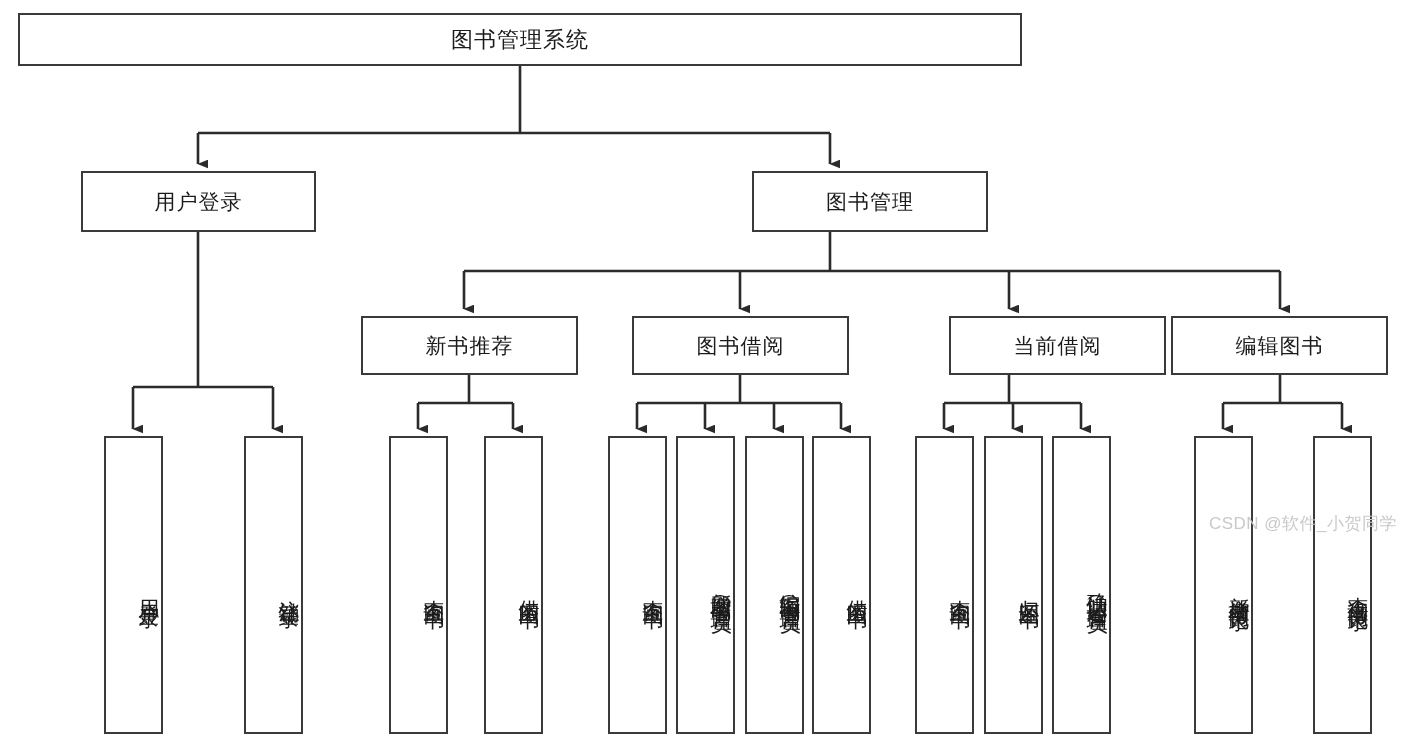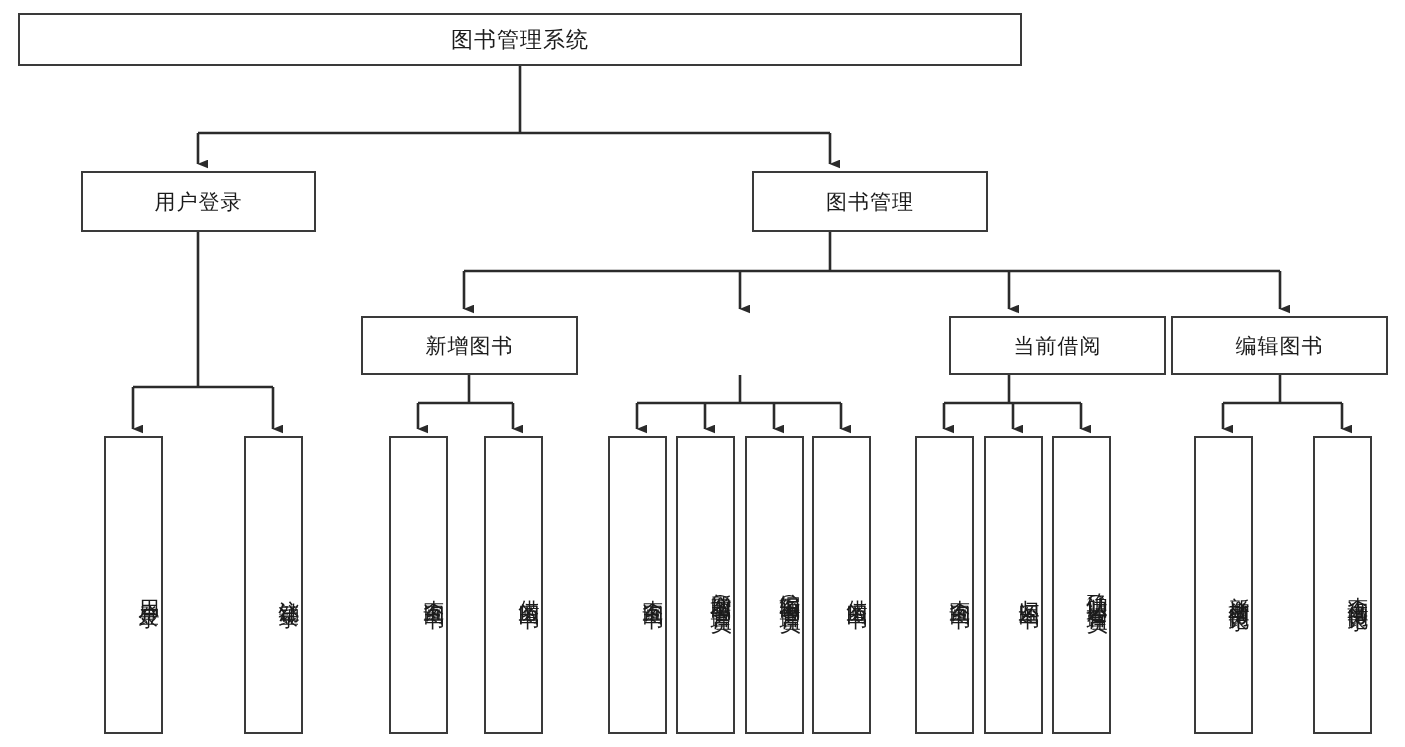--- a/index.html
+++ b/index.html
@@ -131,23 +131,26 @@
 
   <div class="node-box node-h" style="left:81px; top:171px; width:235px; height:61px;">
     <span>用户登录</span>
   </div>
 
   <div class="node-box node-h" style="left:711px; top:171px; width:236px; height:61px;margin-left:41px;">
     <span>图书管理</span>
   </div>
 
   <div class="node-box node-h" style="left:361px; top:316px; width:217px; height:59px;">
-    <span>新增图书</span>
-  </div>
-
+    <span>新书推荐</span>
+  </div>
+
+  <div class="node-box node-h" style="left:632px; top:316px; width:217px; height:59px;">
+    <span>图书借阅</span>
+  </div>
 
   <div class="node-box node-h" style="left:949px; top:316px; width:217px; height:59px;">
     <span>当前借阅</span>
   </div>
 
   <div class="node-box node-h" style="left:1171px; top:316px; width:217px; height:59px;">
     <span>编辑图书</span>
   </div>
 
   <div class="node-box node-v" style="left:104px; top:436px; width:59px; height:298px;">
@@ -195,14 +198,15 @@
   </div>
 
   <div class="node-box node-v" style="left:1194px; top:436px; width:59px; height:298px;">
     <span class="vtext">新增借阅记录</span>
   </div>
 
   <div class="node-box node-v" style="left:1313px; top:436px; width:59px; height:298px;">
     <span class="vtext">查询借阅记录</span>
   </div>
 
+  <div class="watermark">CSDN @软件_小贺同学</div>
 
 </div>
 
 </body></html>

